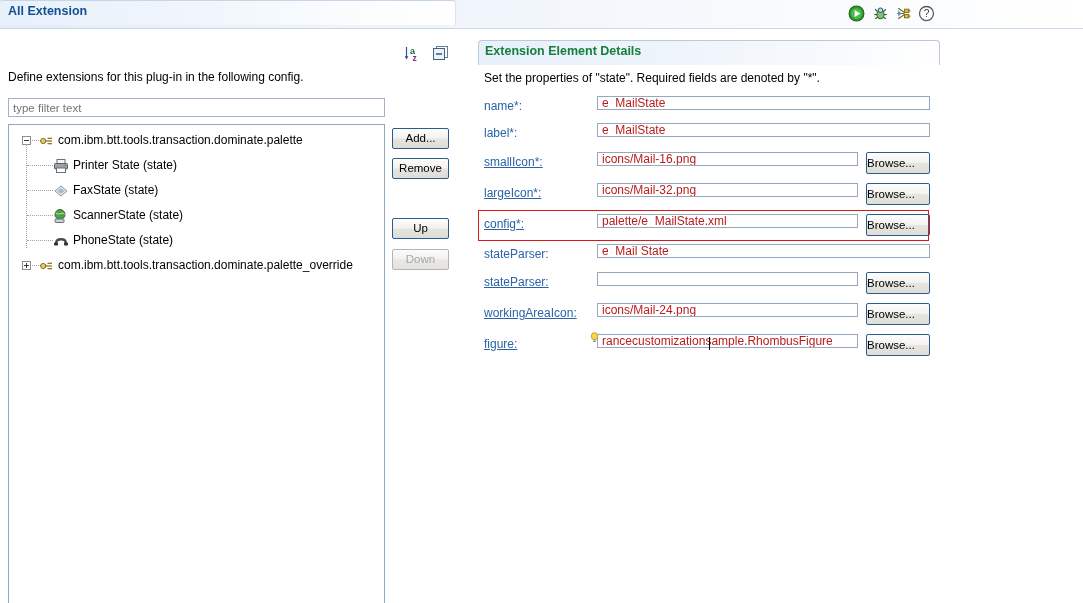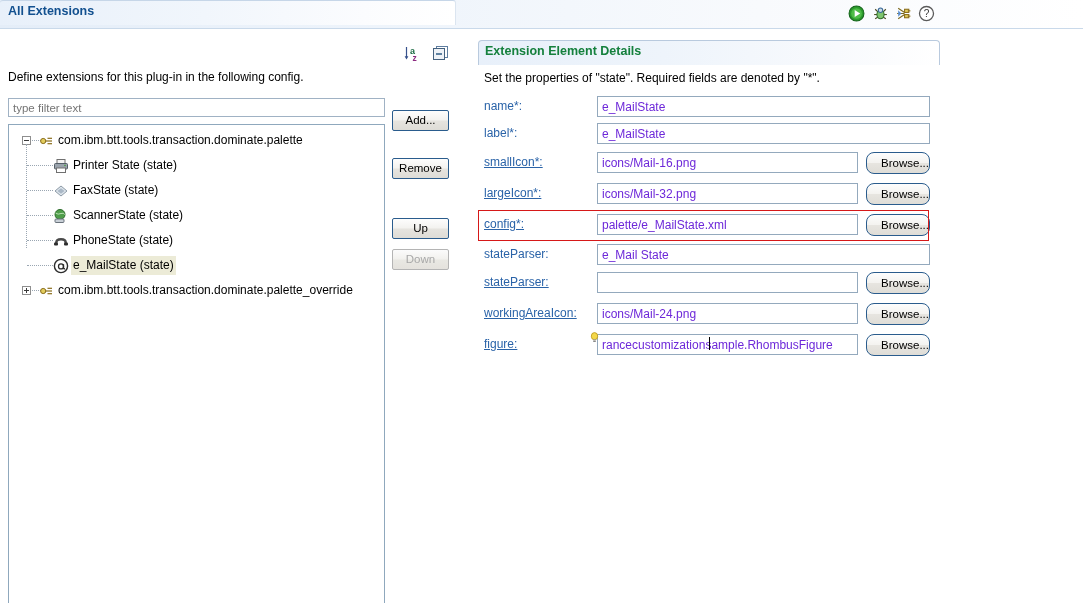--- a/index.html
+++ b/index.html
@@ -186,21 +186,21 @@
     text-align: center;
     line-height: 19px;
     cursor: pointer;
     padding: 0;
   }
   .sw-btn.disabled {
     border: 1px solid #b4b4b4;
     color: #a8a8a8;
     background: linear-gradient(to bottom, #fbfbfb 0%, #f2f1ee 48%, #e9e8e3 52%, #e4e2dd 100%);
   }
-  #btn-add    { top: 110px; }
+  #btn-add    { top: 128px; }
   #btn-remove { top: 158px; }
   #btn-up     { top: 218px; }
   #btn-down   { top: 249px; }
 
   
   #right-section-header {
     position: absolute;
     left: 478px; top: 40px;
     width: 462px; height: 25px;
     background: linear-gradient(to right, #e8f0fa 0%, #eef4fb 40%, #f8fafd 78%, #ffffff 100%);
@@ -236,45 +236,45 @@
   }
   .flabel.link {
     text-decoration: underline;
     cursor: pointer;
     text-align: right;
   }
   .finput {
     position: absolute;
     top: 0;
     left: 113px;
-    height: 21px;
+    height: 14px;
     box-sizing: border-box;
     border: 1px solid #94a9bd;
     background: #ffffff;
     font-family: "Liberation Sans", sans-serif;
     font-size: 12px;
-    color: #6d28d9;
+    color: #b91c1c;
     padding: 0 4px;
     outline: none;
   }
   .finput.wide   { width: 333px; }
   .finput.narrow { width: 261px; }
   .browse-btn {
     position: absolute;
     top: 0;
     left: 382px;
     width: 64px; height: 22px;
     box-sizing: border-box;
     background: linear-gradient(to bottom, #fdfdfd 0%, #f4f3f0 48%, #e7e5e0 52%, #dfddd7 100%);
     border: 1px solid #2a5c8d;
-    border-radius: 8px;
+    border-radius: 2px;
     font-family: "Liberation Sans", sans-serif;
     font-size: 11.5px;
     color: #000;
-    text-align: right;
+    text-align: left;
     line-height: 20px;
     cursor: pointer;
     padding: 0;
   }
 
   
   #config-highlight {
     position: absolute;
     left: 478px; top: 210px;
     width: 451px; height: 31px;
@@ -347,21 +347,21 @@
     <rect x="12" y="10" width="2.5" height="1" fill="#8a6d1b"></rect>
   </svg>
 
   <svg id="tb-help" class="tb-icon" viewBox="0 0 16 16">
     <circle cx="8" cy="8" r="6.6" fill="#ffffff" stroke="#5a5a5a" stroke-width="1.2"></circle>
     <text x="8" y="11.6" font-family="Liberation Sans, sans-serif" font-size="9.5" text-anchor="middle" fill="#333333">?</text>
   </svg>
 </div>
 
 <div id="left-section-header"></div>
-<span id="left-section-title">All Extensions</span>
+<span id="left-section-title">All Extension</span>
 
 <svg id="sort-icon" viewBox="0 0 18 17">
   <g stroke="#37518c" stroke-width="1.2" fill="none">
     <line x1="2.5" y1="2" x2="2.5" y2="13"></line>
   </g>
   <polygon points="0.6,11.2 4.4,11.2 2.5,14.4" fill="#37518c"></polygon>
   <text x="6" y="9" font-family="Liberation Sans, sans-serif" font-size="9" font-weight="bold" fill="#1c6b44">a</text>
   <text x="8.5" y="15.5" font-family="Liberation Sans, sans-serif" font-size="8.5" font-weight="bold" fill="#8c2a80">z</text>
 </svg>
 
@@ -424,29 +424,20 @@
   <div class="tree-row">
     <div class="dotline-h" style="left:18px; width:26px"></div>
     <svg class="tree-icon" style="left:44px" viewBox="0 0 16 16">
       <path d="M2 10 Q2 5 8 5 Q14 5 14 10 L11.5 10 Q11.5 7.6 8 7.6 Q4.5 7.6 4.5 10 Z" fill="#4a4a4a"></path>
       <rect x="1" y="9.6" width="4" height="3" rx="1" fill="#2e2e2e"></rect>
       <rect x="11" y="9.6" width="4" height="3" rx="1" fill="#2e2e2e"></rect>
     </svg>
     <span class="row-label" style="left:62px">PhoneState (state)</span>
   </div>
 
-  <div class="tree-row selected">
-    <div class="dotline-h" style="left:18px; width:26px"></div>
-    <svg class="tree-icon" style="left:44px" viewBox="0 0 16 16">
-      <circle cx="8" cy="8" r="6.6" fill="#ffffff" stroke="#2b2b2b" stroke-width="1.4"></circle>
-      <circle cx="8" cy="8.4" r="2.5" fill="none" stroke="#2b2b2b" stroke-width="1.3"></circle>
-      <path d="M10.5 6.2 L10.5 9.6 Q10.5 11.2 12 10.6" fill="none" stroke="#2b2b2b" stroke-width="1.3"></path>
-    </svg>
-    <span class="row-label" style="left:62px">e_MailState (state)</span>
-  </div>
 
   <div class="tree-row">
     <div class="twisty plus" style="left:13px"></div>
     <div class="dotline-h" style="left:23px; width:9px"></div>
     <svg class="tree-icon" style="left:31px; width:14px; height:14px; top:3px" viewBox="0 0 14 14">
       <circle cx="3.2" cy="7" r="2.6" fill="#e2cc5c" stroke="#8a6d1b" stroke-width="1"></circle>
       <line x1="5.6" y1="7" x2="12" y2="7" stroke="#8a6d1b" stroke-width="1.2"></line>
       <line x1="7.5" y1="4.3" x2="12" y2="4.3" stroke="#8a6d1b" stroke-width="1.2"></line>
       <line x1="7.5" y1="9.7" x2="12" y2="9.7" stroke="#8a6d1b" stroke-width="1.2"></line>
     </svg>

